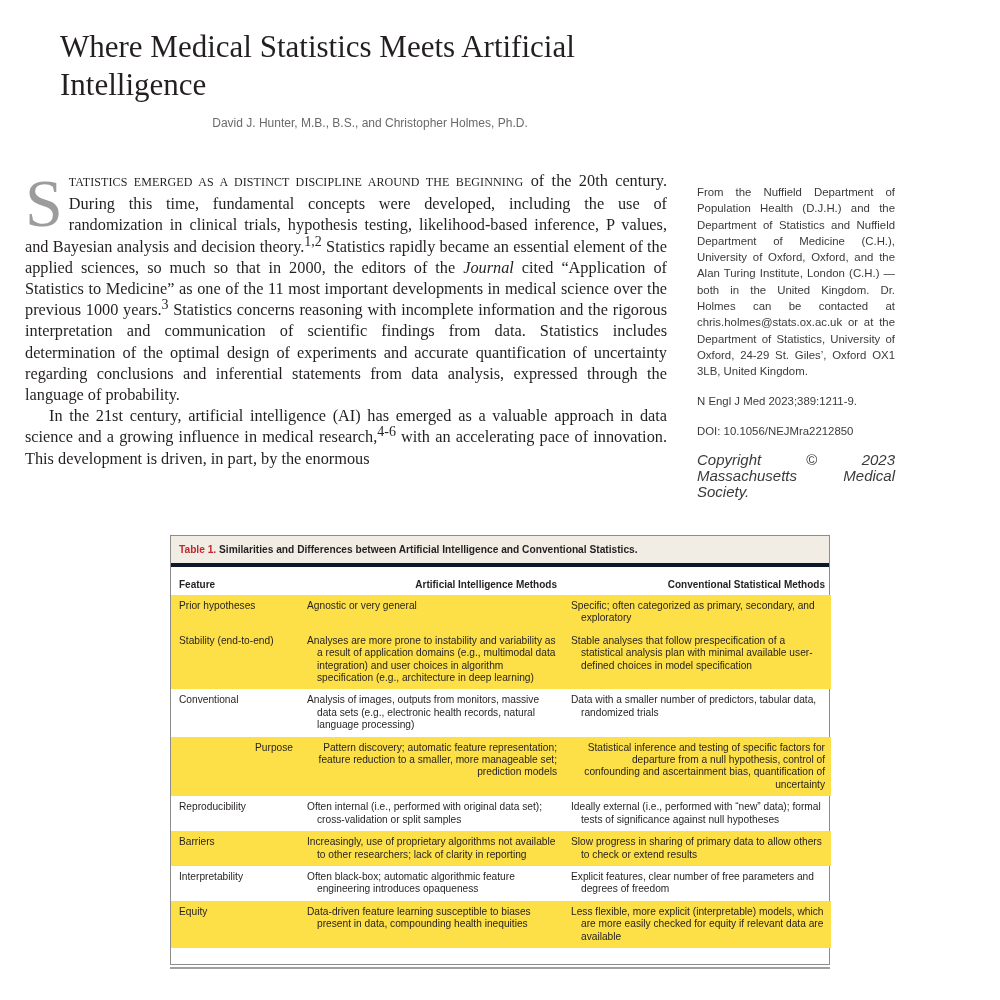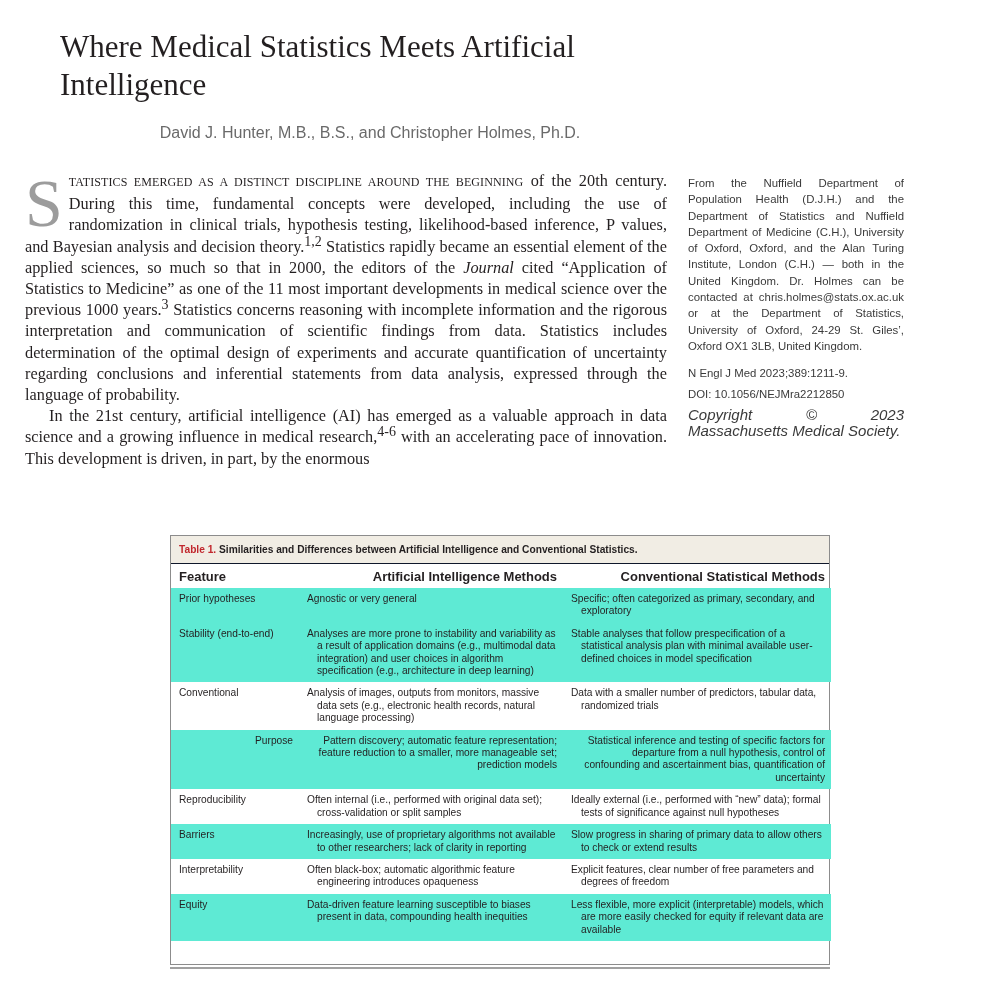--- a/index.html
+++ b/index.html
@@ -2,62 +2,62 @@
 <html><head>
 <meta charset="utf-8">
 <style>
   html, body { margin:0; padding:0; background:#ffffff; }
   body { width:1000px; height:1000px; position:relative; overflow:hidden; color:#231f20; }
   .title {
     position:absolute; left:60px; top:28px; width:620px; 
     font-family:"Liberation Serif","DejaVu Serif",serif; font-size:31px; line-height:38px; color:#231f20;
   }
   .authors {
-    position:absolute; left:60px; top:124px; width:620px; text-align:center;
-    font-family:"Liberation Sans","DejaVu Sans",sans-serif; font-size:16px; color:#6a6a6a;
+    position:absolute; left:60px; top:116px; width:620px; text-align:center;
+    font-family:"Liberation Sans","DejaVu Sans",sans-serif; font-size:12px; color:#6a6a6a;
   }
   .body-text {
     position:absolute; left:25px; top:170px; width:642px;
     font-family:"Liberation Serif","DejaVu Serif",serif; font-size:16.3px; line-height:21.2px;
     text-align:justify; color:#231f20;
   }
   .body-text p { margin:0; }
   .body-text p.p2 { text-indent:24px; }
   .dropcap {
     float:left; font-size:68px; line-height:58px; color:#9c9c9c; margin:4px 6px 0 0;
     font-family:"Liberation Serif","DejaVu Serif",serif;
   }
   .smallcaps { letter-spacing:0.1px; font-size:12px; }
   sup { font-size:14px; line-height:0; }
   .side {
     position:absolute; left:684px; top:171px; width:224px;
     font-family:"Liberation Sans","DejaVu Sans",sans-serif; font-size:11.4px; line-height:16.3px;
     color:#3a3a3a; text-align:justify;
   }
-  .side p { margin:4px; }
+  .side p { margin:13px; }
   .side .cite { margin-top:11px; line-height:17px; }
   .side .copy { font-style:italic; font-size:15px; }
 
   .table-wrap {
     position:absolute; left:170px; top:535px; width:660px; height:430px;
     border:1.5px solid #8c8c8c; box-sizing:border-box; background:#fff;
     font-family:"Liberation Sans","DejaVu Sans",sans-serif; font-size:10.2px; color:#231f20;
   }
   .table-underline { position:absolute; left:170px; top:967px; width:660px; height:2px; background:#a0a0a0; }
   .caption {
     background:#f1ede4; height:27px; line-height:27px; padding-left:8px;
-    border-bottom:1px solid #0f172a; font-weight:bold; font-size:10.2px;
+    border-bottom:4px solid #0f172a; font-weight:bold; font-size:10.2px;
   }
   .caption .tnum { color:#c1272d; }
   table { border-collapse:collapse; width:100%; table-layout:fixed; }
-  th { font-weight:bold; text-align:left; padding:5px 6px 4px 8px; font-size:13px; height:13px; }
+  th { font-weight:bold; text-align:left; padding:11px 6px 4px 8px; font-size:10px; height:13px; }
   th.center { text-align:right; }
   td { vertical-align:top; padding:5px 6px 5px 8px; line-height:12.4px; }
   td .hang { padding-left:10px; text-indent:-10px; display:block; }
-  tr.cream td { background:#5eead4; }
+  tr.cream td { background:#fde047; }
   col.c1 { width:128px; } col.c2 { width:264px; } col.c3 { width:268px; }
 </style>
 </head>
 <body>
 
 <div class="title">Where Medical Statistics Meets Artificial Intelligence</div>
 <div class="authors">David J. Hunter, M.B., B.S., and Christopher Holmes, Ph.D.</div>
 
 <div class="body-text">
   <p class="p1"><span class="dropcap">S</span><span class="smallcaps">TATISTICS EMERGED AS A DISTINCT DISCIPLINE AROUND THE BEGINNING</span><span> of the 20th century. During this time, fundamental concepts were developed, including the use of randomization in clinical trials, hypothesis testing, likelihood-based inference, P values, and Bayesian analysis and decision theory.</span><sup>1,2</sup><span> Statistics rapidly became an essential element of the applied sciences, so much so that in 2000, the editors of the </span><i>Journal</i><span> cited “Application of Statistics to Medicine” as one of the 11 most important developments in medical science over the previous 1000 years.</span><sup>3</sup><span> Statistics concerns reasoning with incomplete information and the rigorous interpretation and communication of scientific findings from data. Statistics includes determination of the optimal design of experiments and accurate quantification of uncertainty regarding conclusions and inferential statements from data analysis, expressed through the language of probability.</span></p>

